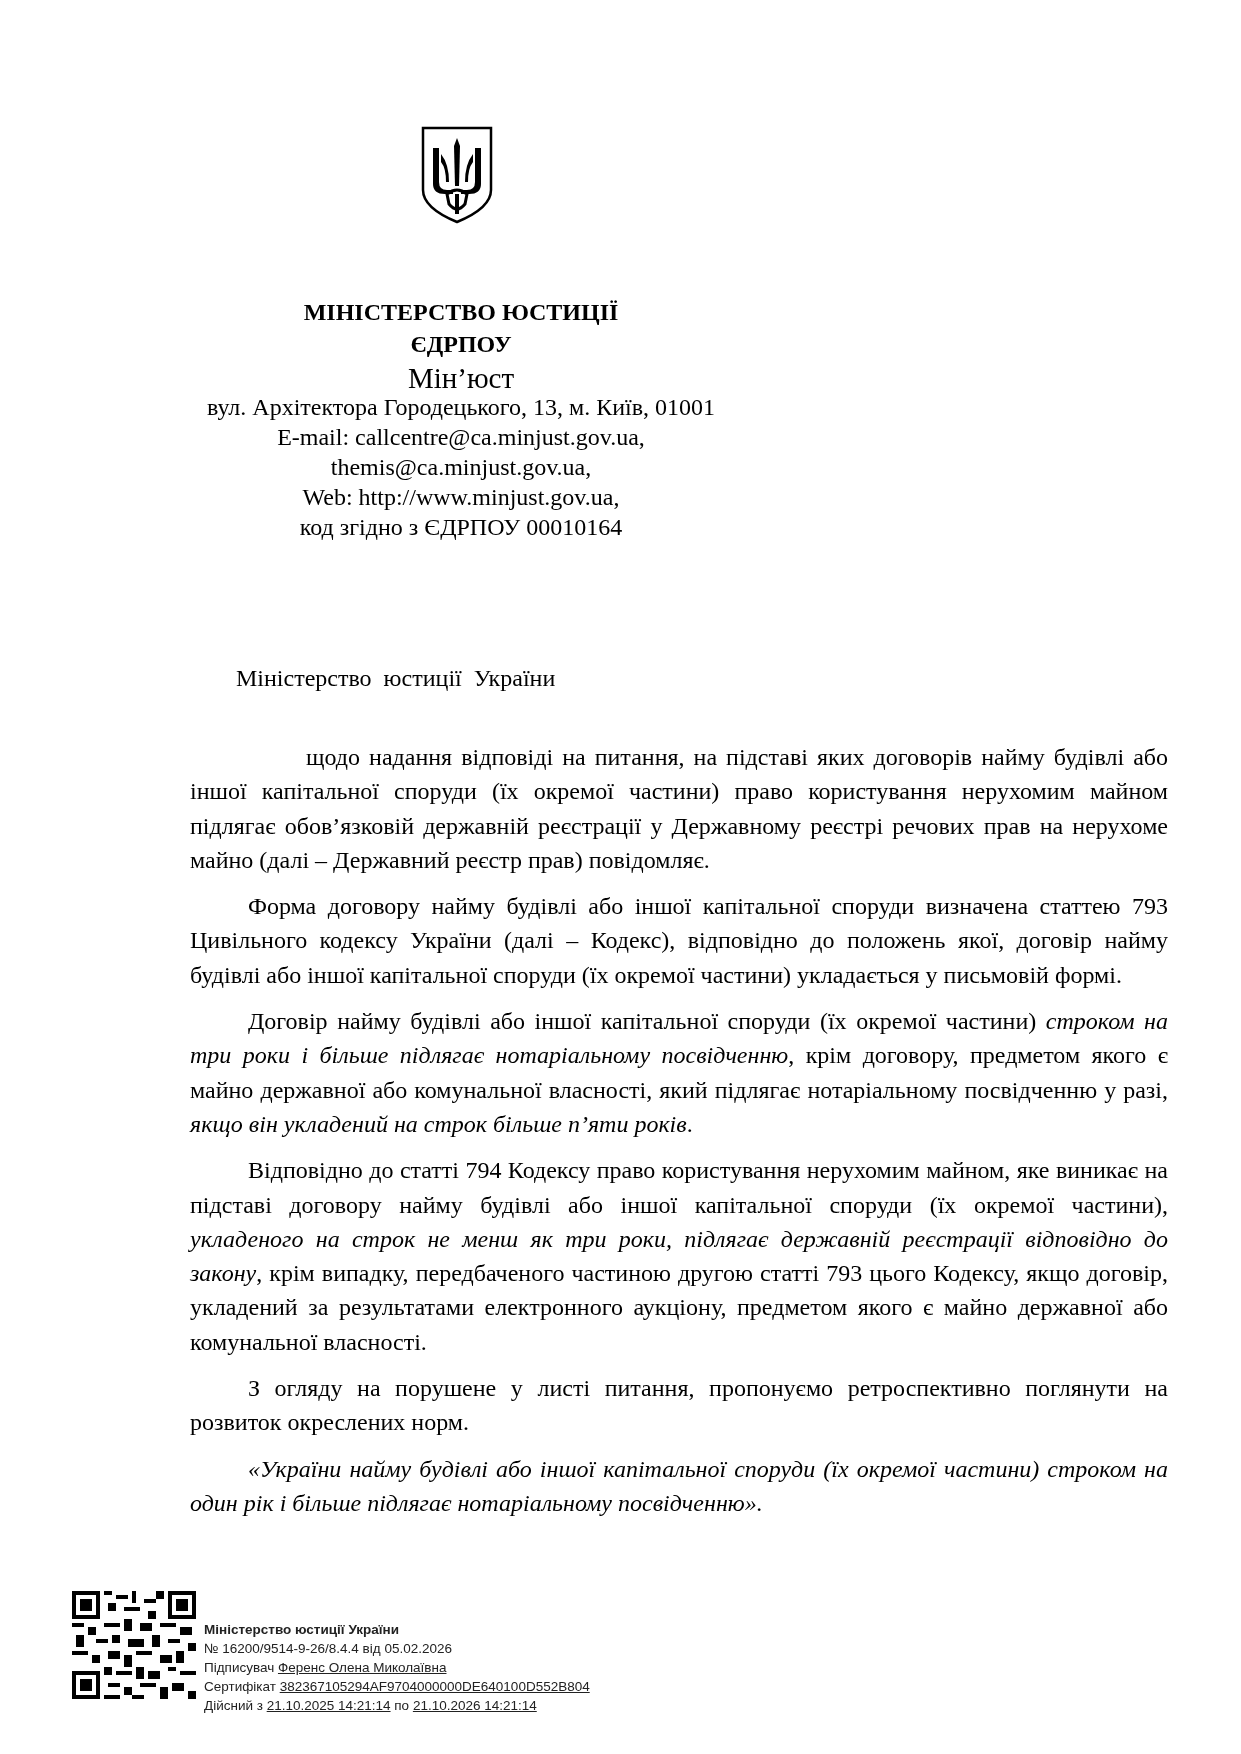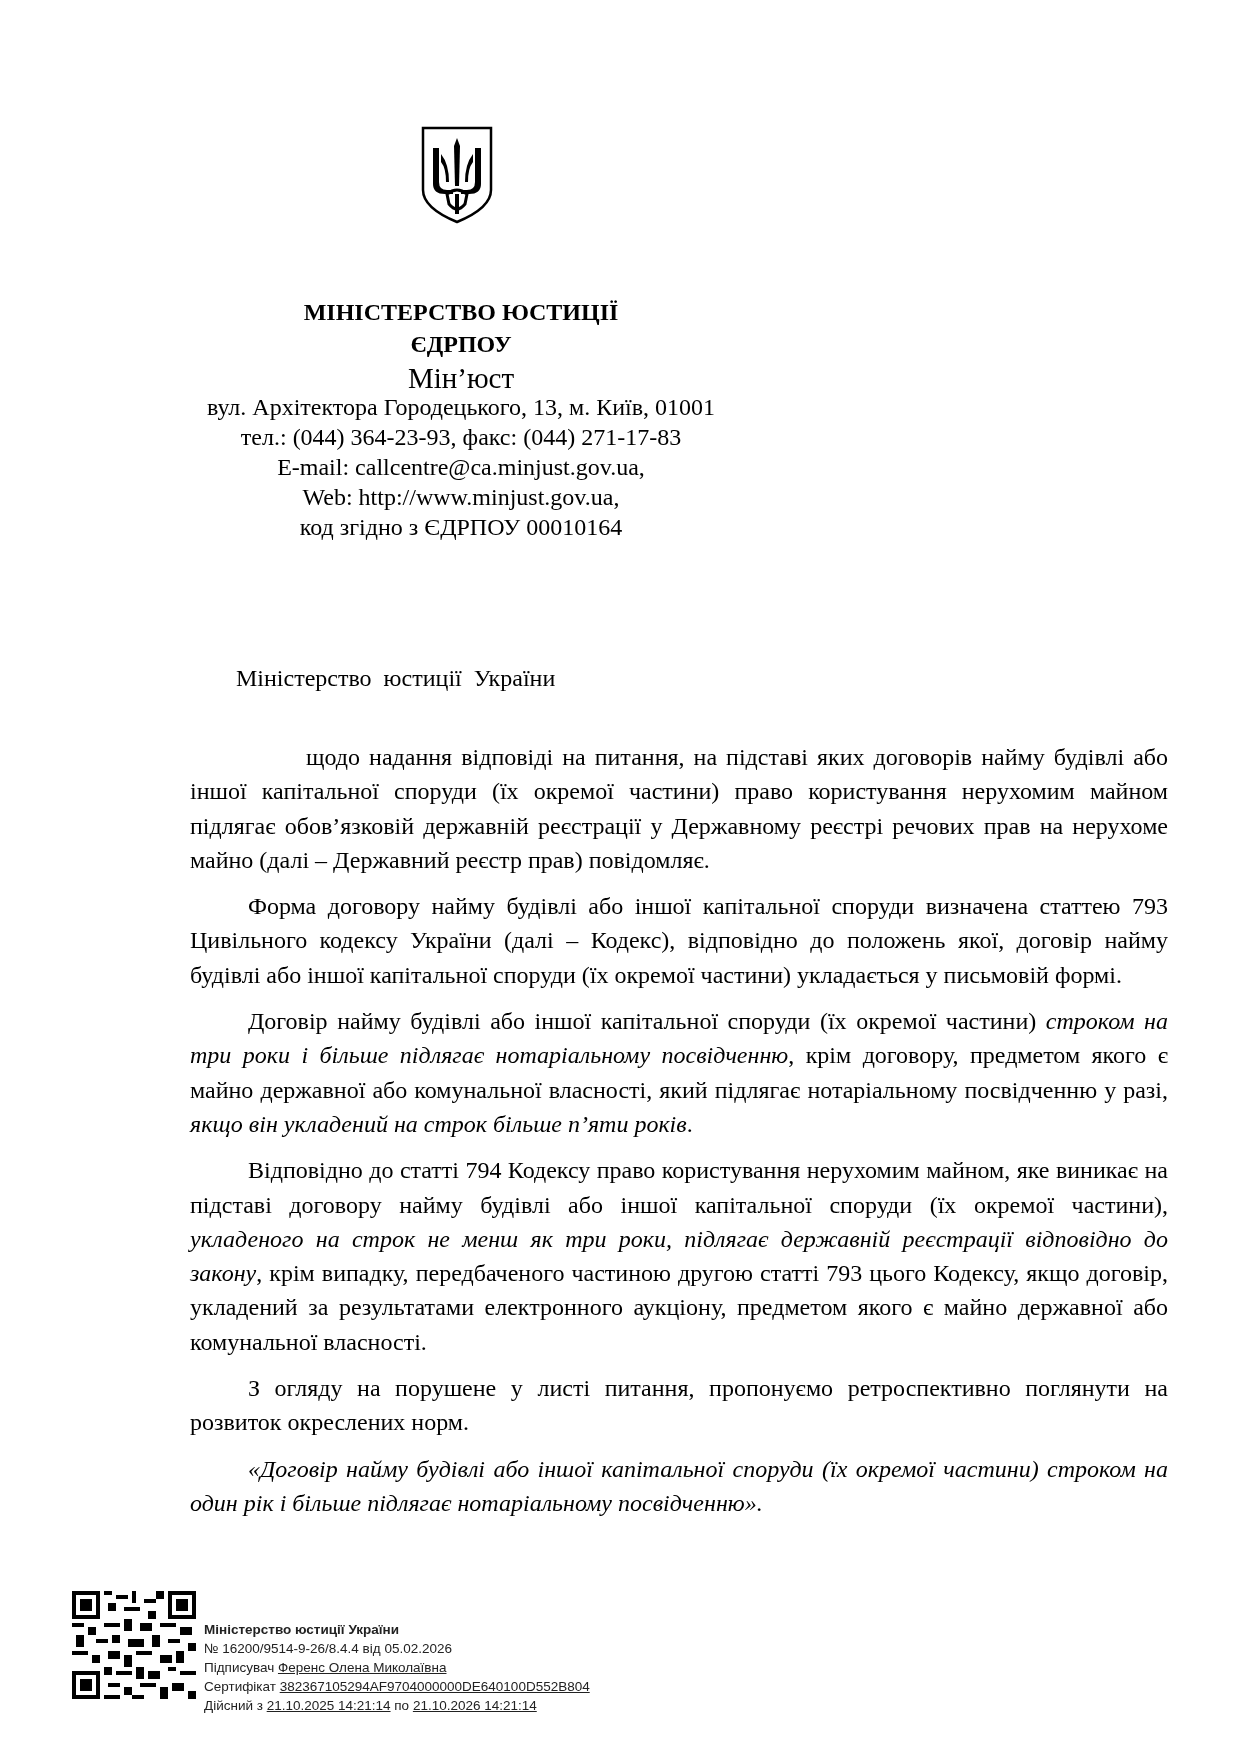--- a/index.html
+++ b/index.html
@@ -42,35 +42,35 @@
   <path d="M36 70 L40 70 L40 90 L36 90 Z" fill="#000"></path>
 </svg>
 
 <div class="header-block org-title serif">
   <div>МІНІСТЕРСТВО ЮСТИЦІЇ</div>
   <div>ЄДРПОУ</div>
 </div>
 <div class="header-block org-short serif">Мін’юст</div>
 <div class="header-block contacts serif">
   <div>вул. Архітектора Городецького, 13, м. Київ, 01001</div>
-  <div>тел.: (044) 364-23-93, факс: (044) 271-17-83</div>
   <div>E-mail: callcentre@ca.minjust.gov.ua,</div>
+  <div>themis@ca.minjust.gov.ua,</div>
   <div>Web: http://www.minjust.gov.ua,</div>
   <div>код згідно з ЄДРПОУ 00010164</div>
 </div>
 
 <div class="addressee serif">Міністерство юстиції України</div>
 
 <div class="body-text serif">
   <p class="first">щодо надання відповіді на питання, на підставі яких договорів найму будівлі або іншої капітальної споруди (їх окремої частини) право користування нерухомим майном підлягає обов’язковій державній реєстрації у Державному реєстрі речових прав на нерухоме майно (далі – Державний реєстр прав) повідомляє.</p>
   <p>Форма договору найму будівлі або іншої капітальної споруди визначена статтею 793 Цивільного кодексу України (далі – Кодекс), відповідно до положень якої, договір найму будівлі або іншої капітальної споруди (їх окремої частини) укладається у письмовій формі.</p>
   <p><span>Договір найму будівлі або іншої капітальної споруди (їх окремої частини) </span><em>строком на три роки і більше підлягає нотаріальному посвідченню</em><span>, крім договору, предметом якого є майно державної або комунальної власності, який підлягає нотаріальному посвідченню у разі, </span><em>якщо він укладений на строк більше п’яти років</em><span>.</span></p>
   <p><span>Відповідно до статті 794 Кодексу право користування нерухомим майном, яке виникає на підставі договору найму будівлі або іншої капітальної споруди (їх окремої частини), </span><em>укладеного на строк не менш як три роки, підлягає державній реєстрації відповідно до закону</em><span>, крім випадку, передбаченого частиною другою статті 793 цього Кодексу, якщо договір, укладений за результатами електронного аукціону, предметом якого є майно державної або комунальної власності.</span></p>
   <p>З огляду на порушене у листі питання, пропонуємо ретроспективно поглянути на розвиток окреслених норм.</p>
-  <p class="quote">«Договір найму будівлі або іншої капітальної споруди (їх окремої частини) строком на один рік і більше підлягає нотаріальному посвідченню».</p>
+  <p class="quote">«України найму будівлі або іншої капітальної споруди (їх окремої частини) строком на один рік і більше підлягає нотаріальному посвідченню».</p>
 </div>
 
 <svg class="qr" viewBox="0 0 31 27" shape-rendering="crispEdges">
   <rect x="0" y="0" width="31" height="27" fill="#fff"></rect>
   <g fill="#000">
     <rect x="0" y="0" width="7" height="7"></rect>
       <rect x="1" y="1" width="5" height="5" fill="#fff"></rect>
       <rect x="2" y="2" width="3" height="3"></rect>
     <rect x="24" y="0" width="7" height="7"></rect>
       <rect x="25" y="1" width="5" height="5" fill="#fff"></rect>

